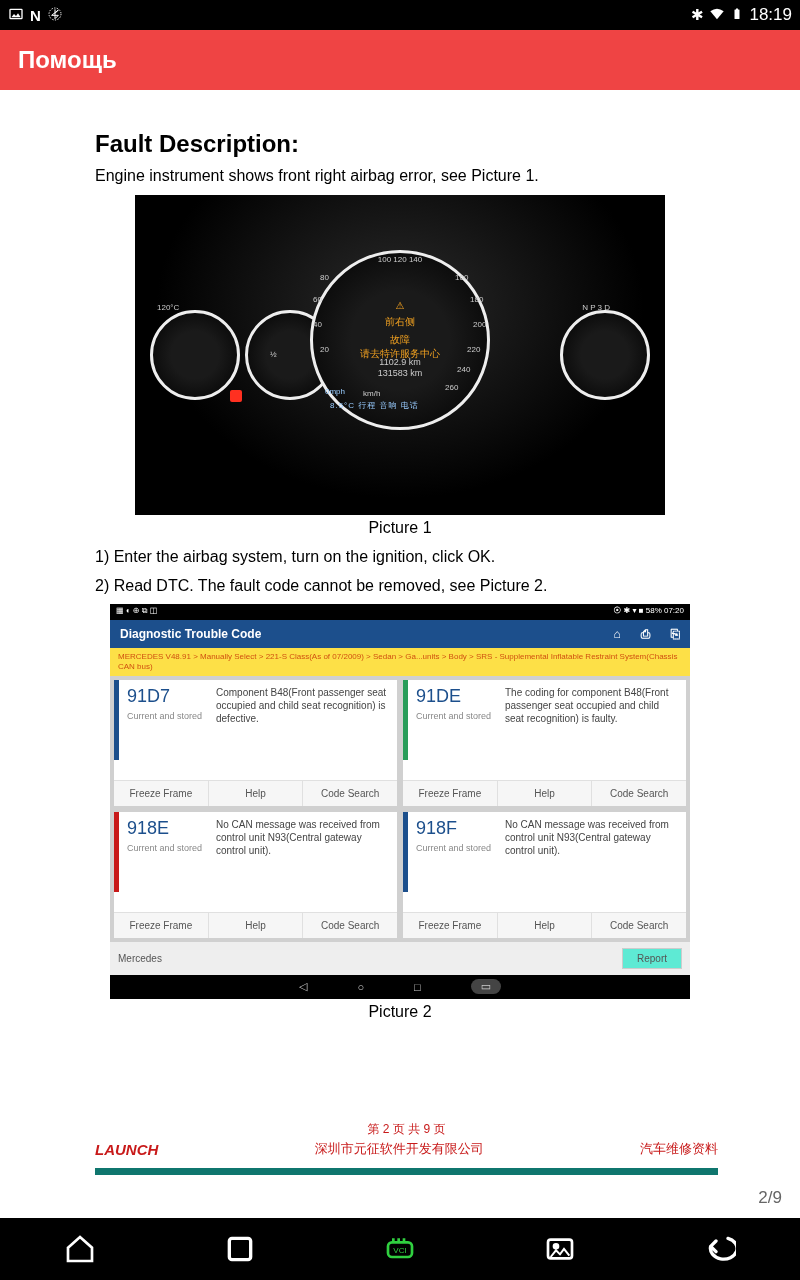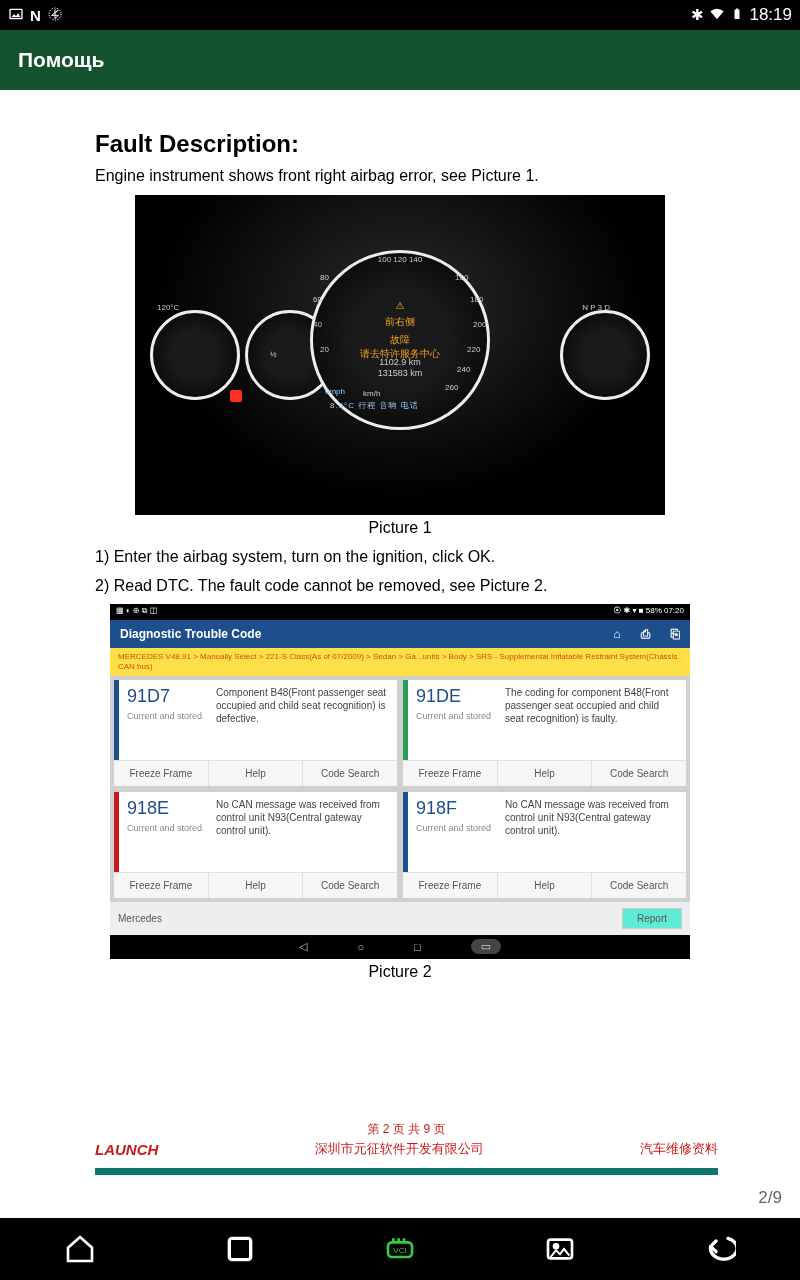--- a/index.html
+++ b/index.html
@@ -2,21 +2,21 @@
 <html><head>
 <meta charset="utf-8">
 <style>
   * { box-sizing: border-box; margin: 0; padding: 0; }
   body { font-family: Arial, sans-serif; width: 800px; height: 1280px; background: #fff; position: relative; overflow: hidden; }
   
   .status-bar { background: #000; color: #fff; height: 30px; display: flex; align-items: center; justify-content: space-between; padding: 0 8px; font-size: 15px; }
   .status-left { display: flex; gap: 6px; align-items: center; }
   .status-right { display: flex; gap: 6px; align-items: center; }
   
-  .app-bar { background: #14532d; color: #fff; height: 60px; display: flex; align-items: center; padding: 0 18px; font-size: 21px; font-weight: bold; }
+  .app-bar { background: #ef4444; color: #fff; height: 60px; display: flex; align-items: center; padding: 0 18px; font-size: 24px; font-weight: bold; }
   
   .content { padding: 30px 95px 0 95px; }
   
   .section-title { font-size: 24px; font-weight: bold; margin-top: 10px; margin-bottom: 8px; }
   .section-text { font-size: 16px; margin-bottom: 8px; line-height: 1.3; }
   
   
   .dash-wrap { display: flex; flex-direction: column; align-items: center; margin-bottom: 10px; }
   .dash { width: 530px; height: 320px; background: #000; position: relative; overflow: hidden; }
   .dash-gradient { position: absolute; inset: 0; background: radial-gradient(ellipse at 50% 35%, #2a2a2a 0%, #000 65%); }
@@ -47,21 +47,21 @@
   .dtc-top { display: flex; min-height: 80px; }
   .dtc-bar { width: 5px; }
   .bar-blue { background: #1c4f8c; }
   .bar-green { background: #2a9d5a; }
   .bar-red { background: #c81a1a; }
   .dtc-info { padding: 6px 8px; flex: 1; display: flex; }
   .dtc-left { width: 85px; }
   .dtc-code { color: #1c4f8c; font-size: 18px; font-weight: 500; }
   .dtc-status-text { color: #888; font-size: 9px; margin-top: 4px; }
   .dtc-desc { flex: 1; color: #444; font-size: 10px; line-height: 1.3; padding-left: 4px; }
-  .dtc-btns { display: flex; border-top: 1px solid #e0e0e0; }
+  .dtc-btns { display: flex; border-top: 1px solid #e0e0e0; margin-top: 20px; }
   .dtc-btn { flex: 1; text-align: center; padding: 7px 0; font-size: 10px; color: #555; background: #f6f6f6; border-right: 1px solid #e0e0e0; }
   .dtc-btn:last-child { border-right: none; }
   .dtc-footer { background: #eee; display: flex; justify-content: space-between; align-items: center; padding: 6px 8px; font-size: 10px; color: #555; }
   .dtc-footer-btn { background: #5eead4; border: 1px solid #ccc; padding: 4px 14px; font-size: 10px; }
   .dtc-navbar { background: #000; height: 24px; display: flex; justify-content: center; align-items: center; gap: 50px; color: #ccc; font-size: 11px; }
   
   
   .doc-footer { position: absolute; bottom: 105px; left: 95px; right: 82px; border-bottom: 7px solid #0f766e; padding-bottom: 10px; }
   .doc-footer-inner { display: flex; justify-content: space-between; align-items: flex-end; font-size: 13px; }
   .doc-footer-center { text-align: center; color: #c81a1a; font-size: 13px; }

